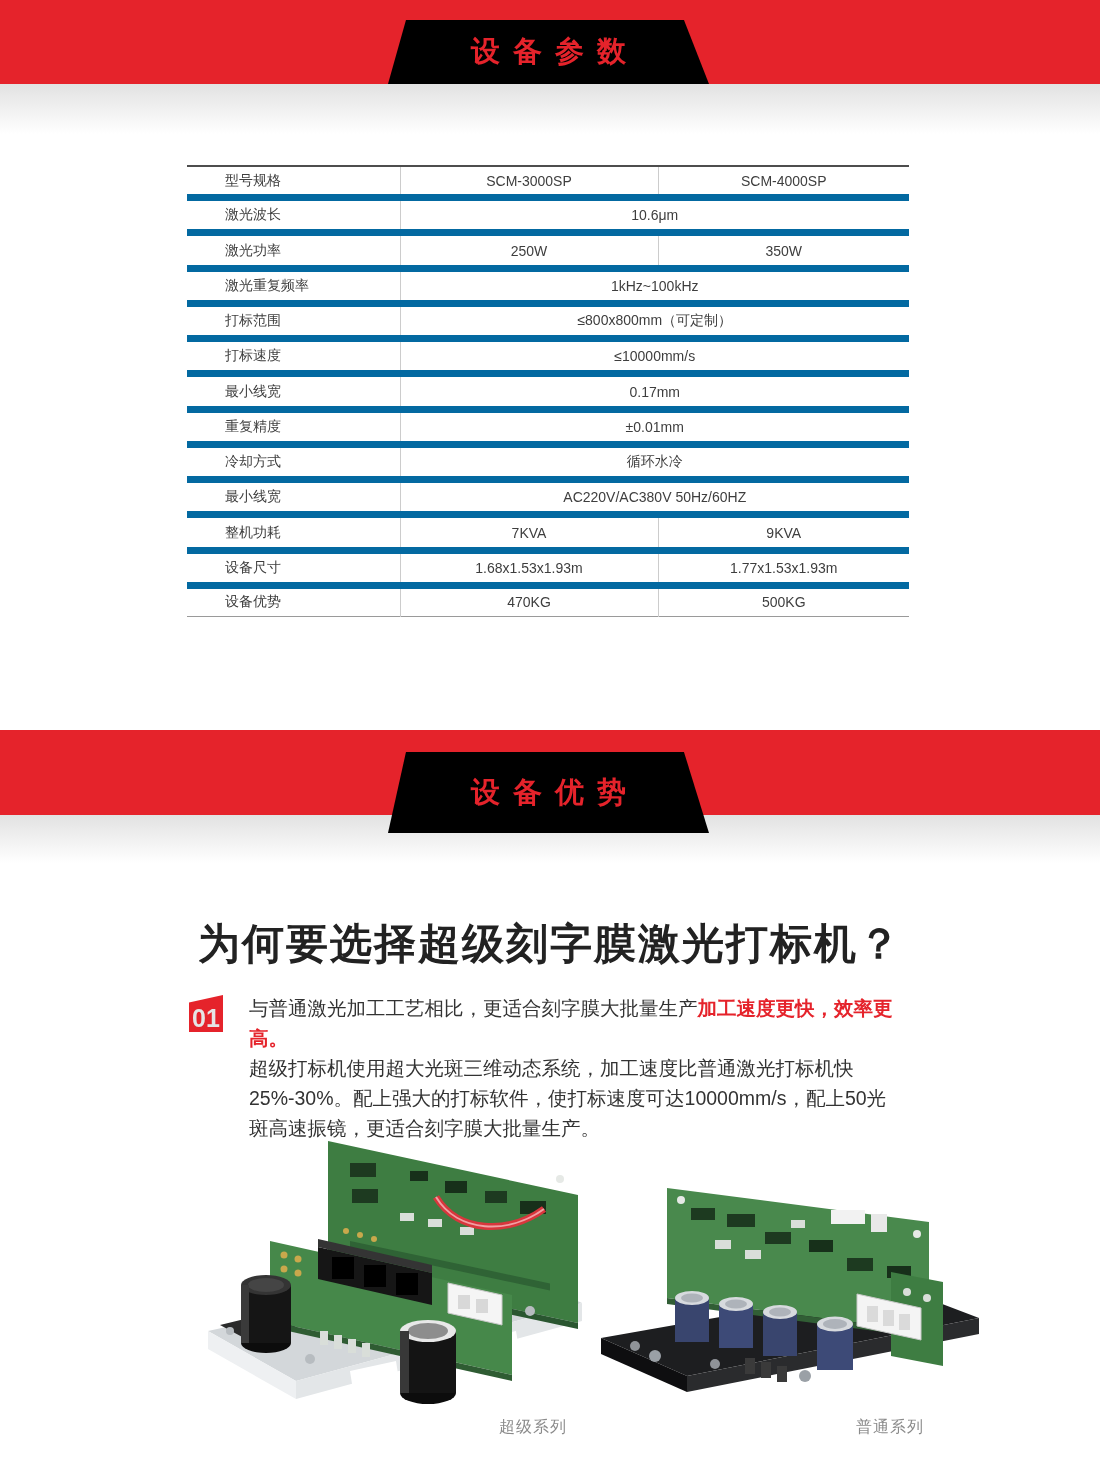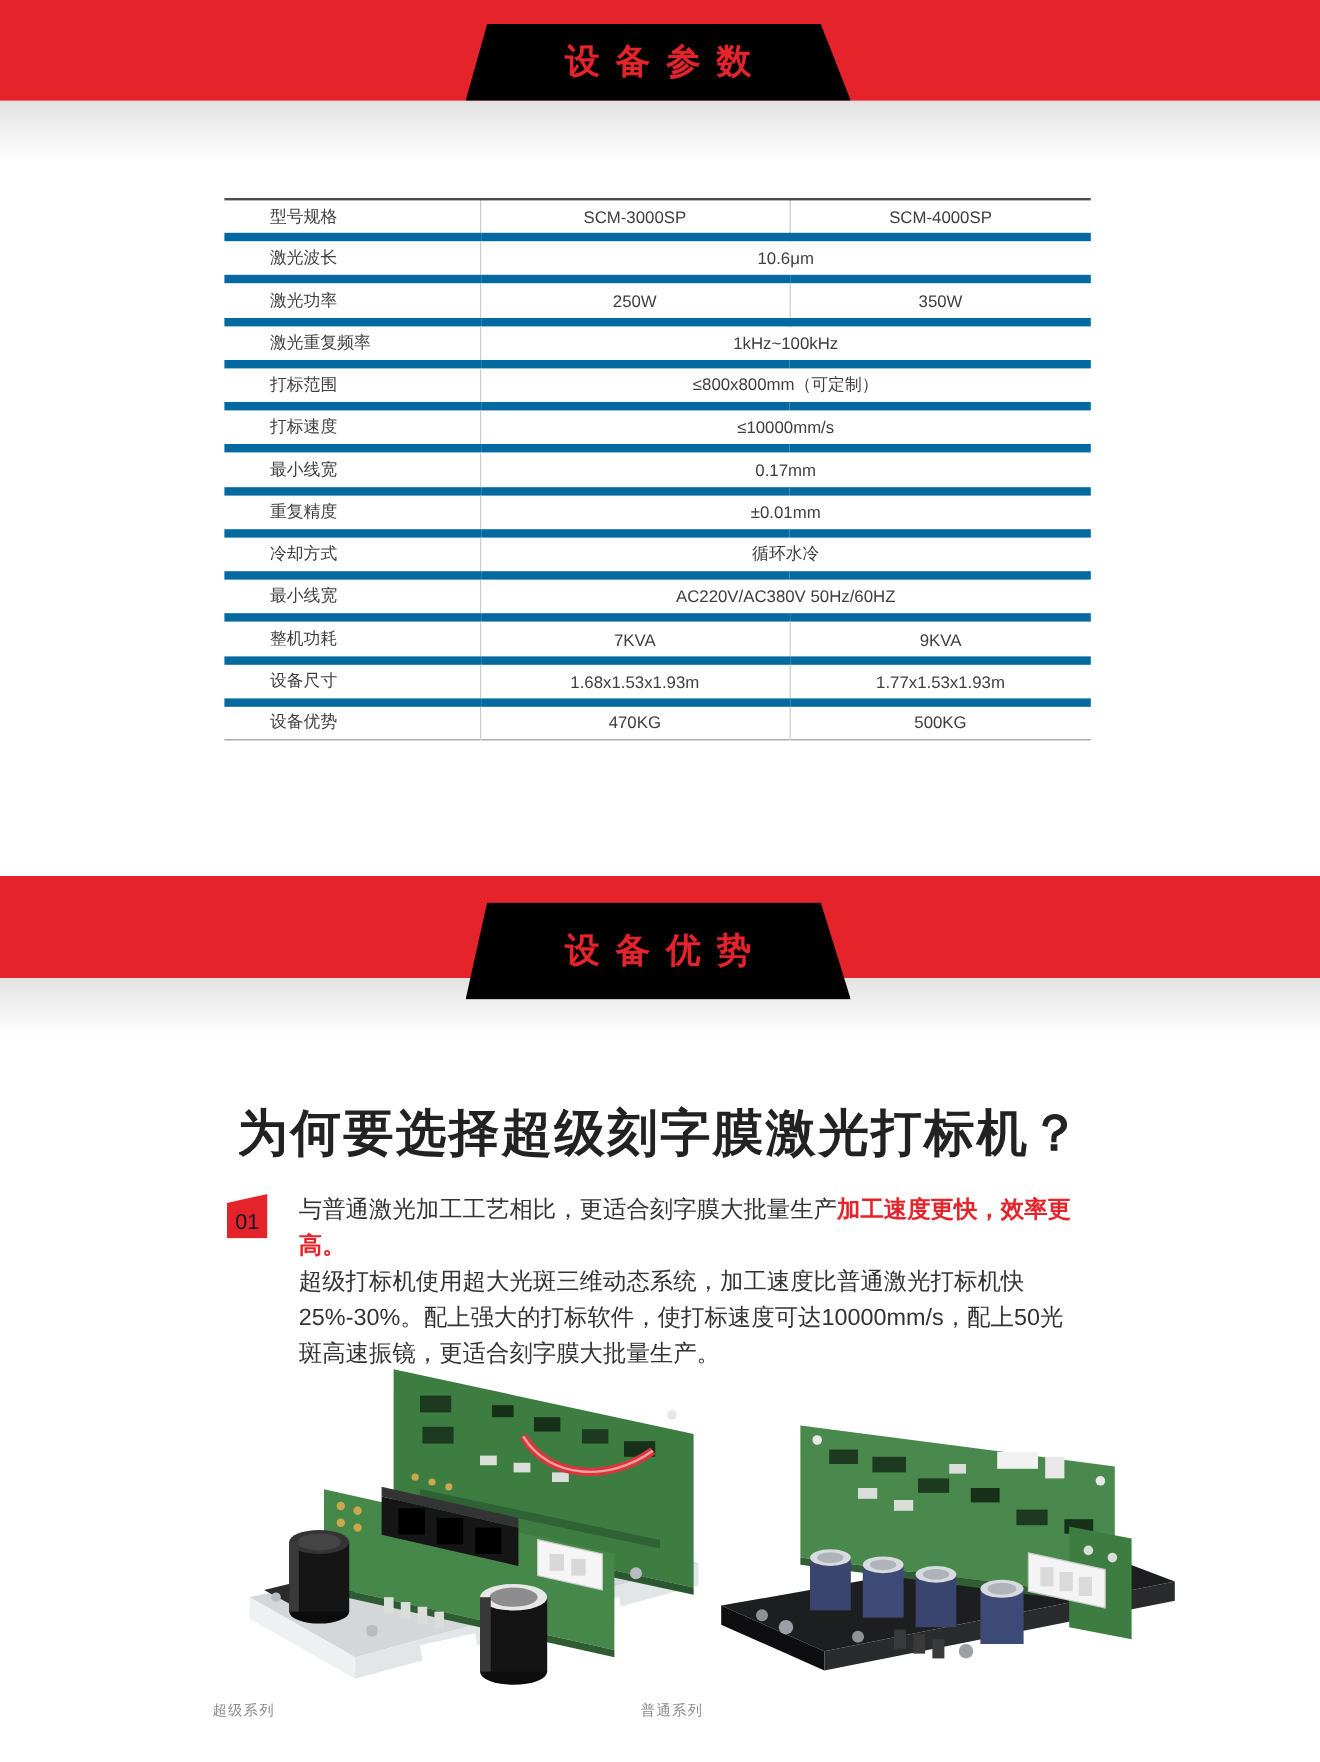--- a/index.html
+++ b/index.html
@@ -29,32 +29,32 @@
   .spec-table tr:first-child td{border-top:none;}
   .spec-table td.lbl{padding-left:38px;text-align:left;}
   .spec-table td.val{text-align:center;border-left:1px solid #cccccc;}
 
   
   .adv-heading{position:absolute;left:0;top:916px;width:1100px;text-align:center;
     font-size:42px;font-weight:bold;color:#222222;letter-spacing:2px;}
   .point-badge{position:absolute;left:189px;top:995px;width:34px;height:37px;background:#e5232b;
     clip-path:polygon(0 20%,100% 0,100% 100%,0 100%);
     display:flex;align-items:flex-end;justify-content:center;}
-  .point-badge span{color:#0f172a;font-size:18px;font-weight:normal;line-height:27px;}
+  .point-badge span{color:#e5e5e5;font-size:25px;font-weight:bold;line-height:27px;}
   .adv-text{position:absolute;left:249px;top:993px;width:650px;
     font-size:19.5px;line-height:30px;color:#333333;}
   .adv-text p{margin:0;}
   .hl{color:#e5232b;font-weight:bold;}
 
   
   .photo{position:absolute;}
   .photo-super{left:200px;top:1135px;width:390px;height:278px;}
   .photo-ordinary{left:595px;top:1180px;width:390px;height:232px;}
-  .caption{position:absolute;top:1417px;width:390px;text-align:left;
-    font-size:12px;color:#8b8b8b;letter-spacing:1px;}
+  .caption{position:absolute;top:1417px;width:390px;text-align:right;
+    font-size:16px;color:#8b8b8b;letter-spacing:1px;}
   .cap-super{left:177px;}
   .cap-ordinary{left:534px;}
 </style>
 </head>
 <body>
 
 <div class="page">
 
   <div class="red-band band-1"></div>
   <div class="band-shadow shadow-1"></div>

